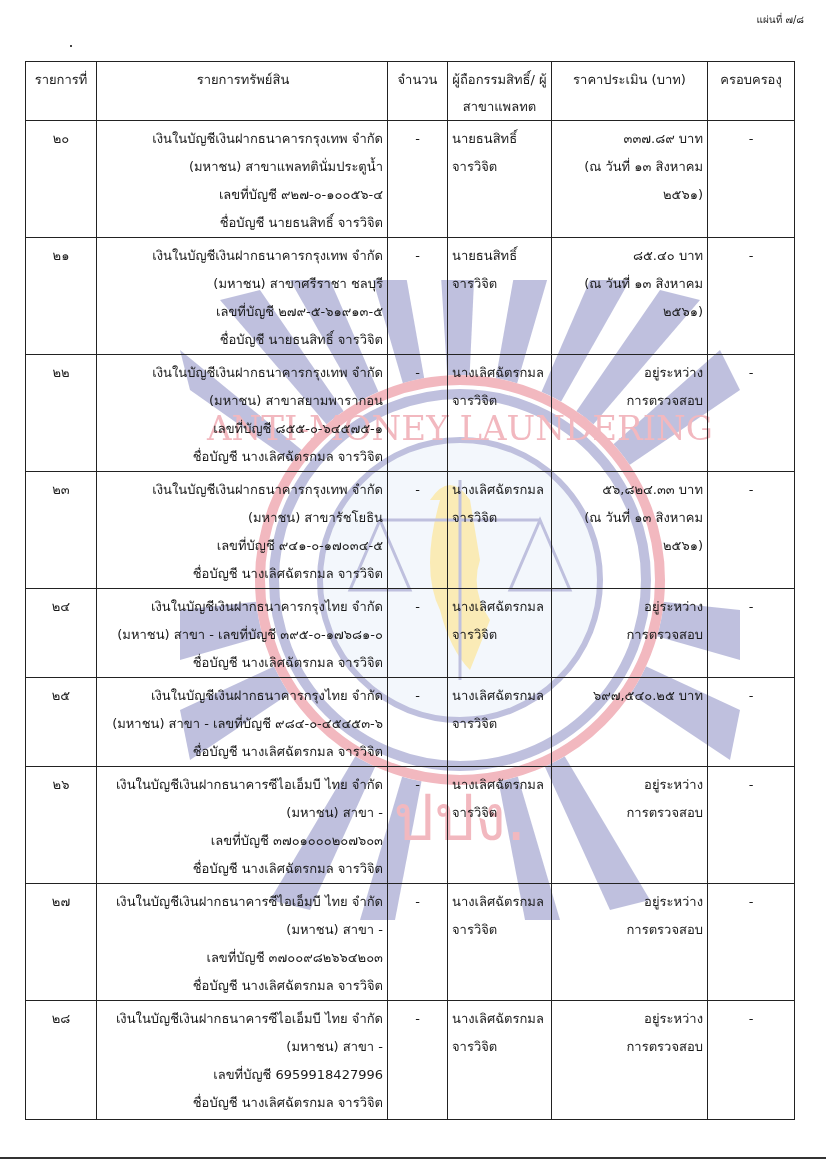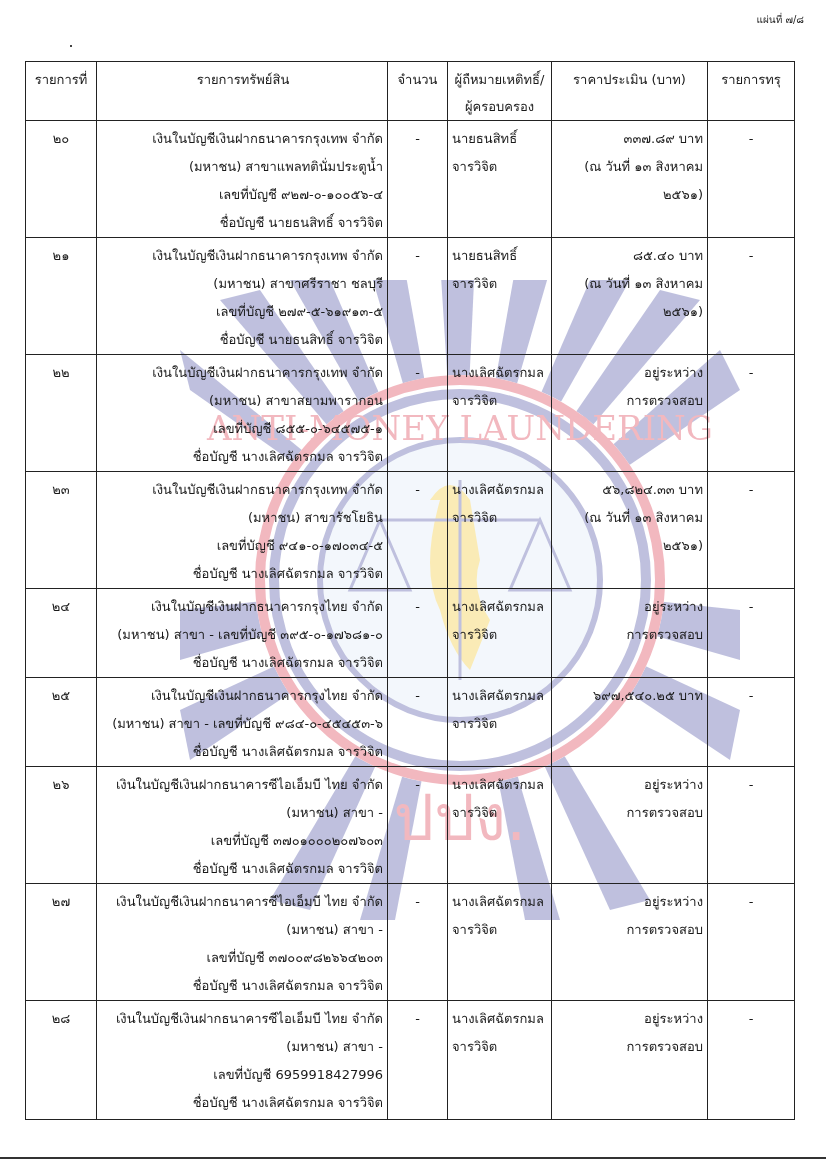--- a/index.html
+++ b/index.html
@@ -79,23 +79,23 @@
       <col style="width:59px">
       <col style="width:103px">
       <col style="width:155px">
       <col style="width:86px">
   </colgroup>
   <thead>
     <tr>
       <th class="c-no"><span>รายการที่</span></th>
       <th class="c-desc" style="text-align:center"><span>รายการทรัพย์สิน</span></th>
       <th class="c-qty"><span>จำนวน</span></th>
-      <th class="c-owner"><span>ผู้ถืหมายเหติทธิ์/ ผู้ครอบครอง</span></th>
+      <th class="c-owner"><span>ผู้ถือกรรมสิทธิ์/ ผู้สาขาแพลทต</span></th>
       <th class="c-price"><span>ราคาประเมิน (บาท)</span></th>
-      <th class="c-note"><span>รายการทรุ</span></th>
+      <th class="c-note"><span>ครอบครองุ</span></th>
     </tr>
   </thead>
   <tbody id="tbody">
       <tr style="height: 115px;">
         <td class="c-no"><span>๒๐</span></td>
         <td class="c-desc">
           <span class="desc-line">เงินในบัญชีเงินฝากธนาคารกรุงเทพ จำกัด</span>
           <span class="desc-line">(มหาชน) สาขาแพลทตินั่มประตูน้ำ</span>
           <span class="desc-line">เลขที่บัญชี ๙๒๗-๐-๑๐๐๕๖-๔</span>
           <span class="desc-line">ชื่อบัญชี นายธนสิทธิ์ จารวิจิต</span>

